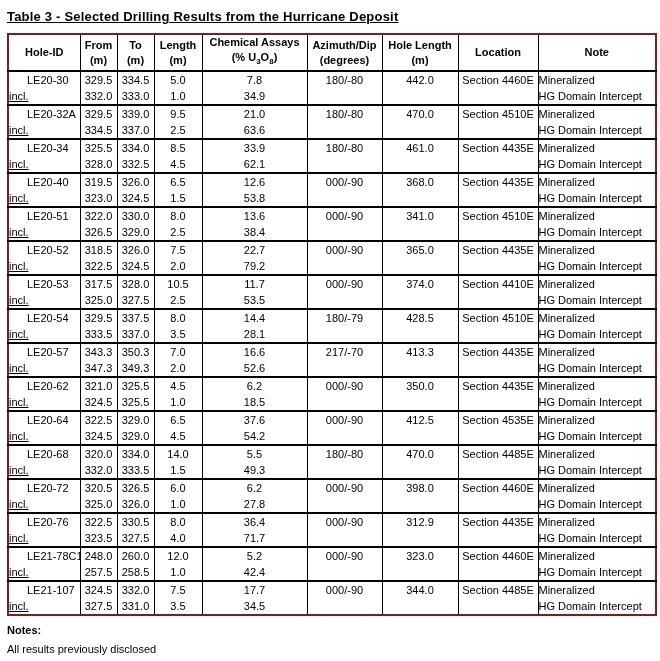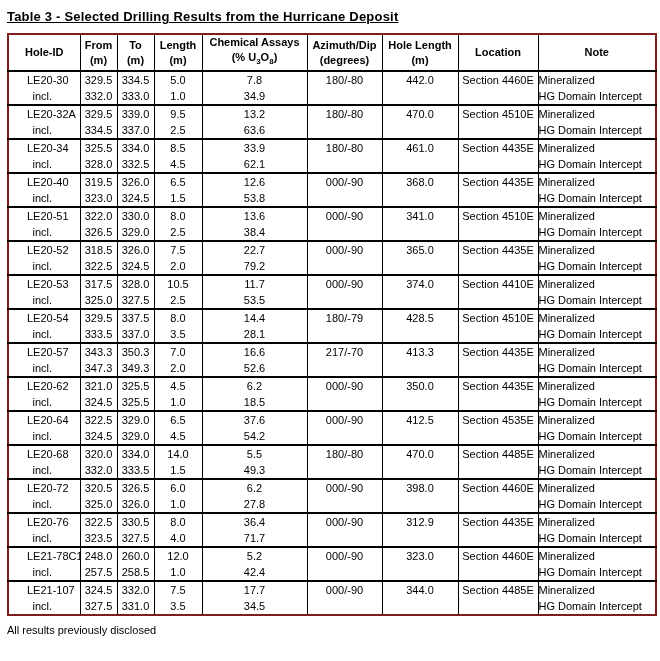--- a/index.html
+++ b/index.html
@@ -41,21 +41,21 @@
   sub { font-size: 8px; }
   sup.fn { font-size: 8px; vertical-align: super; line-height: 0; }
   tbody tr {
     border-top: 2px solid #000;
     height: 33px;
   }
   tbody td { vertical-align: top; font-size: 11px; }
   .l1, .l2 { height: 16px; line-height: 16px; white-space: nowrap; }
   td.c { text-align: center; }
   td.hole .l1 { text-align: left; padding-left: 18px; }
-  td.hole .l2 { text-align: center; padding-right: 4px; }
+  td.hole .l2 { text-align: left; padding-right: 4px; text-decoration: underline; }
   td.note .l1, td.note .l2 { text-align: left; }
   .notes { margin: 7px 0 0 7px; font-size: 11px; }
   .notes-heading { font-weight: bold; line-height: 15px; margin-bottom: 4px; }
   .note-line { line-height: 15px; margin-bottom: 4px; }
 </style>
 </head>
 <body>
 
 <div class="title">Table 3 - Selected Drilling Results from the Hurricane Deposit</div>
 
@@ -158,21 +158,21 @@
     </td>
     <td class="c">
       <div class="l1">339.0</div>
       <div class="l2">337.0</div>
     </td>
     <td class="c">
       <div class="l1">9.5</div>
       <div class="l2">2.5</div>
     </td>
     <td class="c">
-      <div class="l1">13.2</div>
+      <div class="l1">21.0</div>
       <div class="l2">63.6</div>
     </td>
     <td class="c">
       <div class="l1">180/-80</div>
     </td>
     <td class="c">
       <div class="l1">470.0</div>
     </td>
     <td class="c">
       <div class="l1">Section 4510E</div>
@@ -669,15 +669,16 @@
     </td>
     <td class="note">
       <div class="l1">Mineralized</div>
       <div class="l2">HG Domain Intercept</div>
     </td>
   </tr>
     </tbody>
 </table>
 
 <div class="notes">
+  <div class="notes-heading">Notes:</div>
   <div class="note-line">All results previously disclosed</div>
 
 </div>
 
 </body></html>

